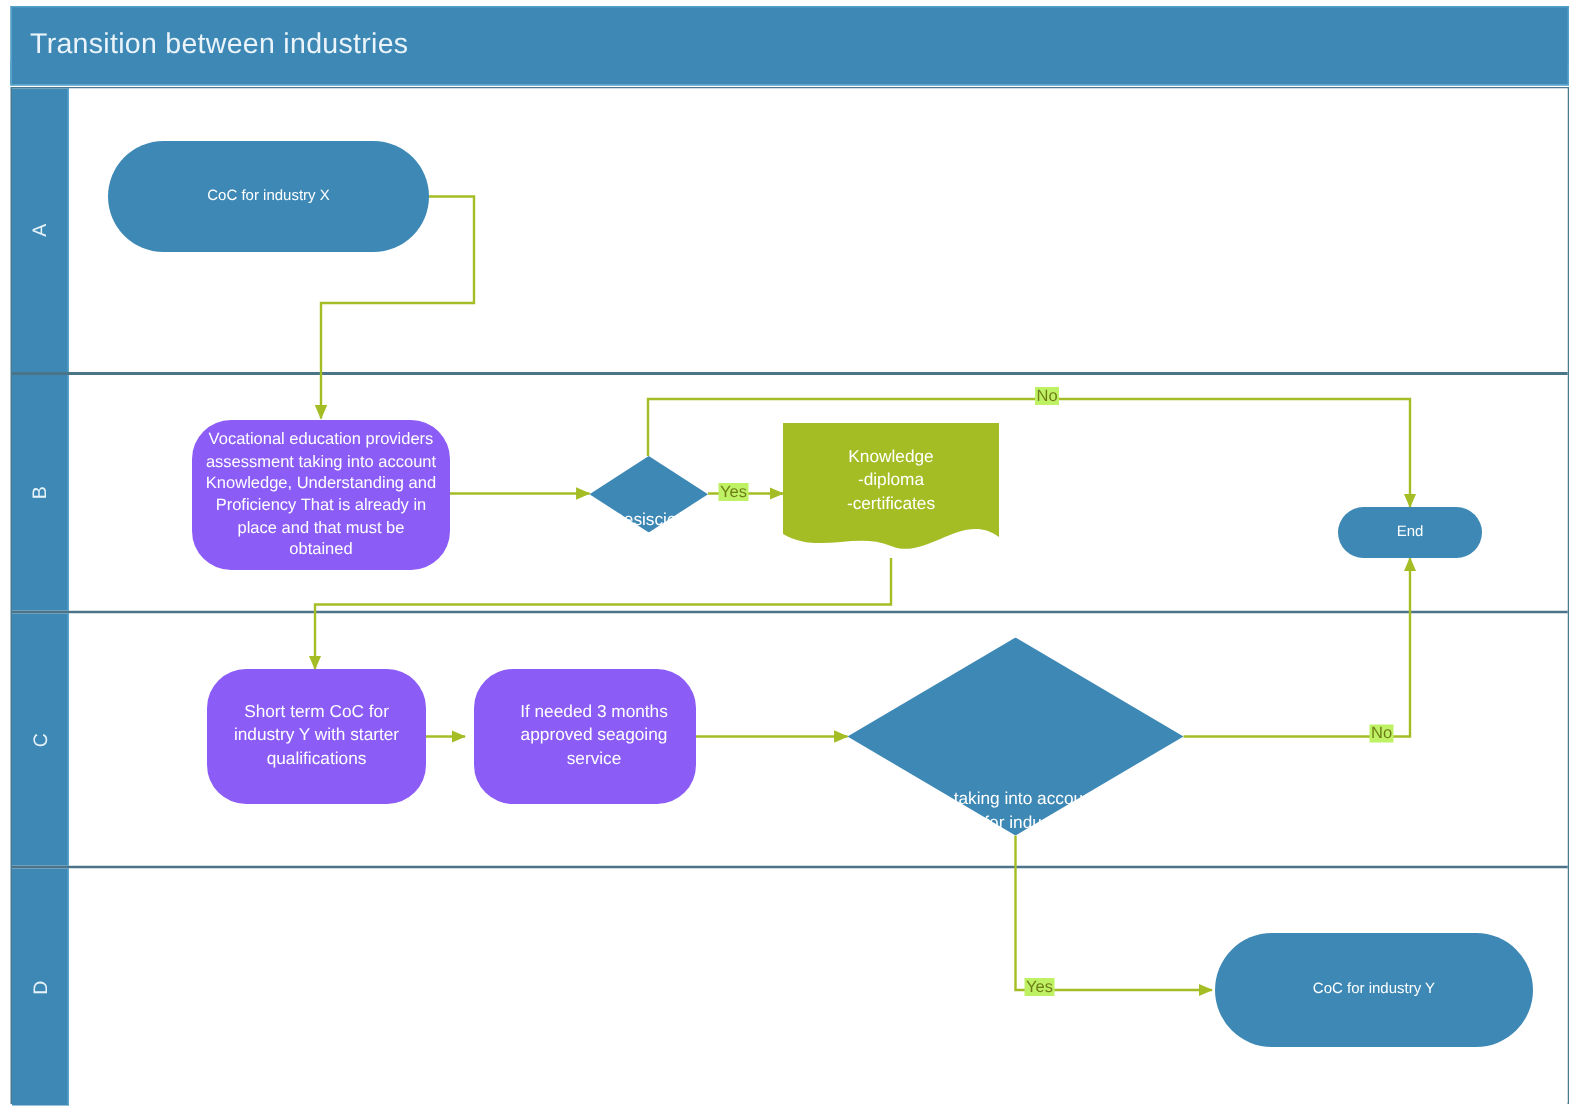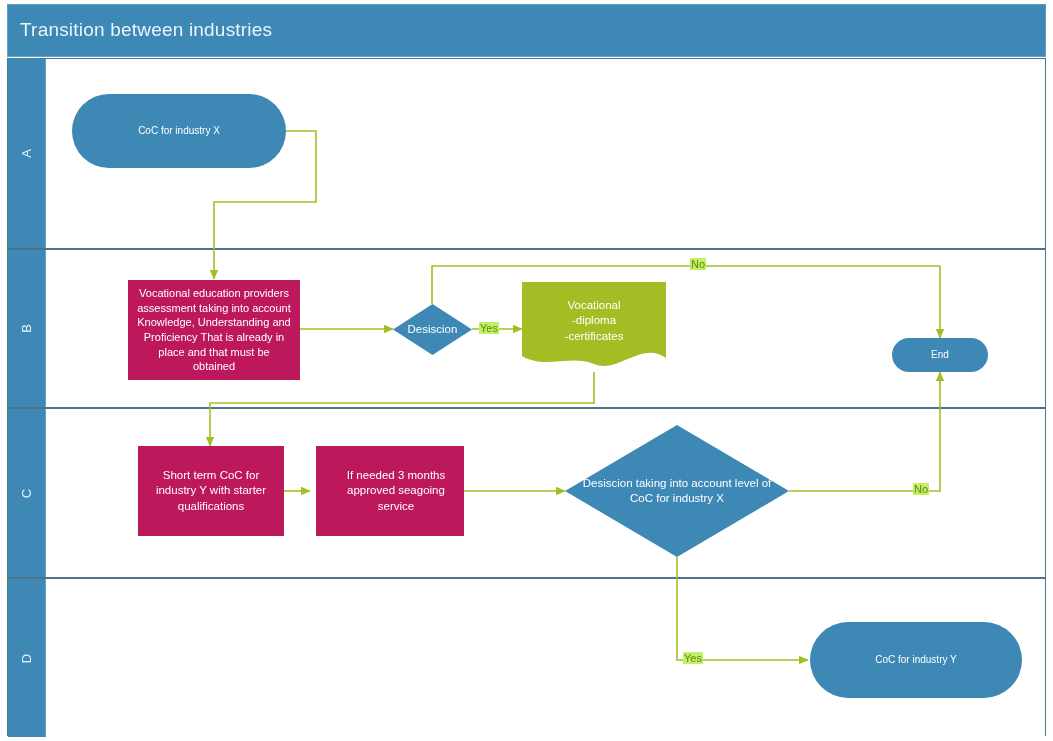--- a/index.html
+++ b/index.html
@@ -117,26 +117,27 @@
     font-size: 11.5px;
     line-height: 1.33;
     padding: 4px 8px;
   }
   .terminator {
     background: #3d88b5;
     border-radius: 999px;
     font-size: 10px;
   }
   .process {
-    background: #be185d;
+    background: #8b5cf6;
+    border-radius: 26px;
   }
   .diamond-wrap {
     position: absolute;
     display: flex;
-    align-items: center;
+    align-items: flex-end;
     justify-content: center;
   }
   .diamond-shape {
     position: absolute;
     left: 0; top: 0;
     width: 100%; height: 100%;
   }
   .diamond-text {
     position: relative;
     color: #ffffff;
@@ -259,21 +260,21 @@
         <polygon points="39.5,0 79,25.5 39.5,51 0,25.5" fill="#3d88b5"></polygon>
       </svg>
       <span class="diamond-text">Desiscion</span>
     </div>
 
     <div class="docshape" style="left:522px; top:282px; width:144px; height:90px;">
       <svg class="doc-svg" viewBox="0 0 144 90" preserveAspectRatio="none">
         <path d="M0,0 L144,0 L144,76 C120,58 96,92 72,82 C48,72 24,88 0,74 Z" fill="#a5bd25"></path>
       </svg>
       <div class="doc-text">
-        <div>Vocational</div>
+        <div>Knowledge</div>
         <div>-diploma</div>
         <div>-certificates</div>
       </div>
     </div>
 
     <div class="node terminator" style="left:892px; top:338px; width:96px; height:34px;">End</div>
 
     <div class="node process" style="left:138px; top:446px; width:146px; height:90px;">Short term CoC for industry Y with starter qualifications</div>
 
     <div class="node process" style="left:316px; top:446px; width:148px; height:90px;padding-left:20px;">If needed 3 months approved seagoing service</div>

